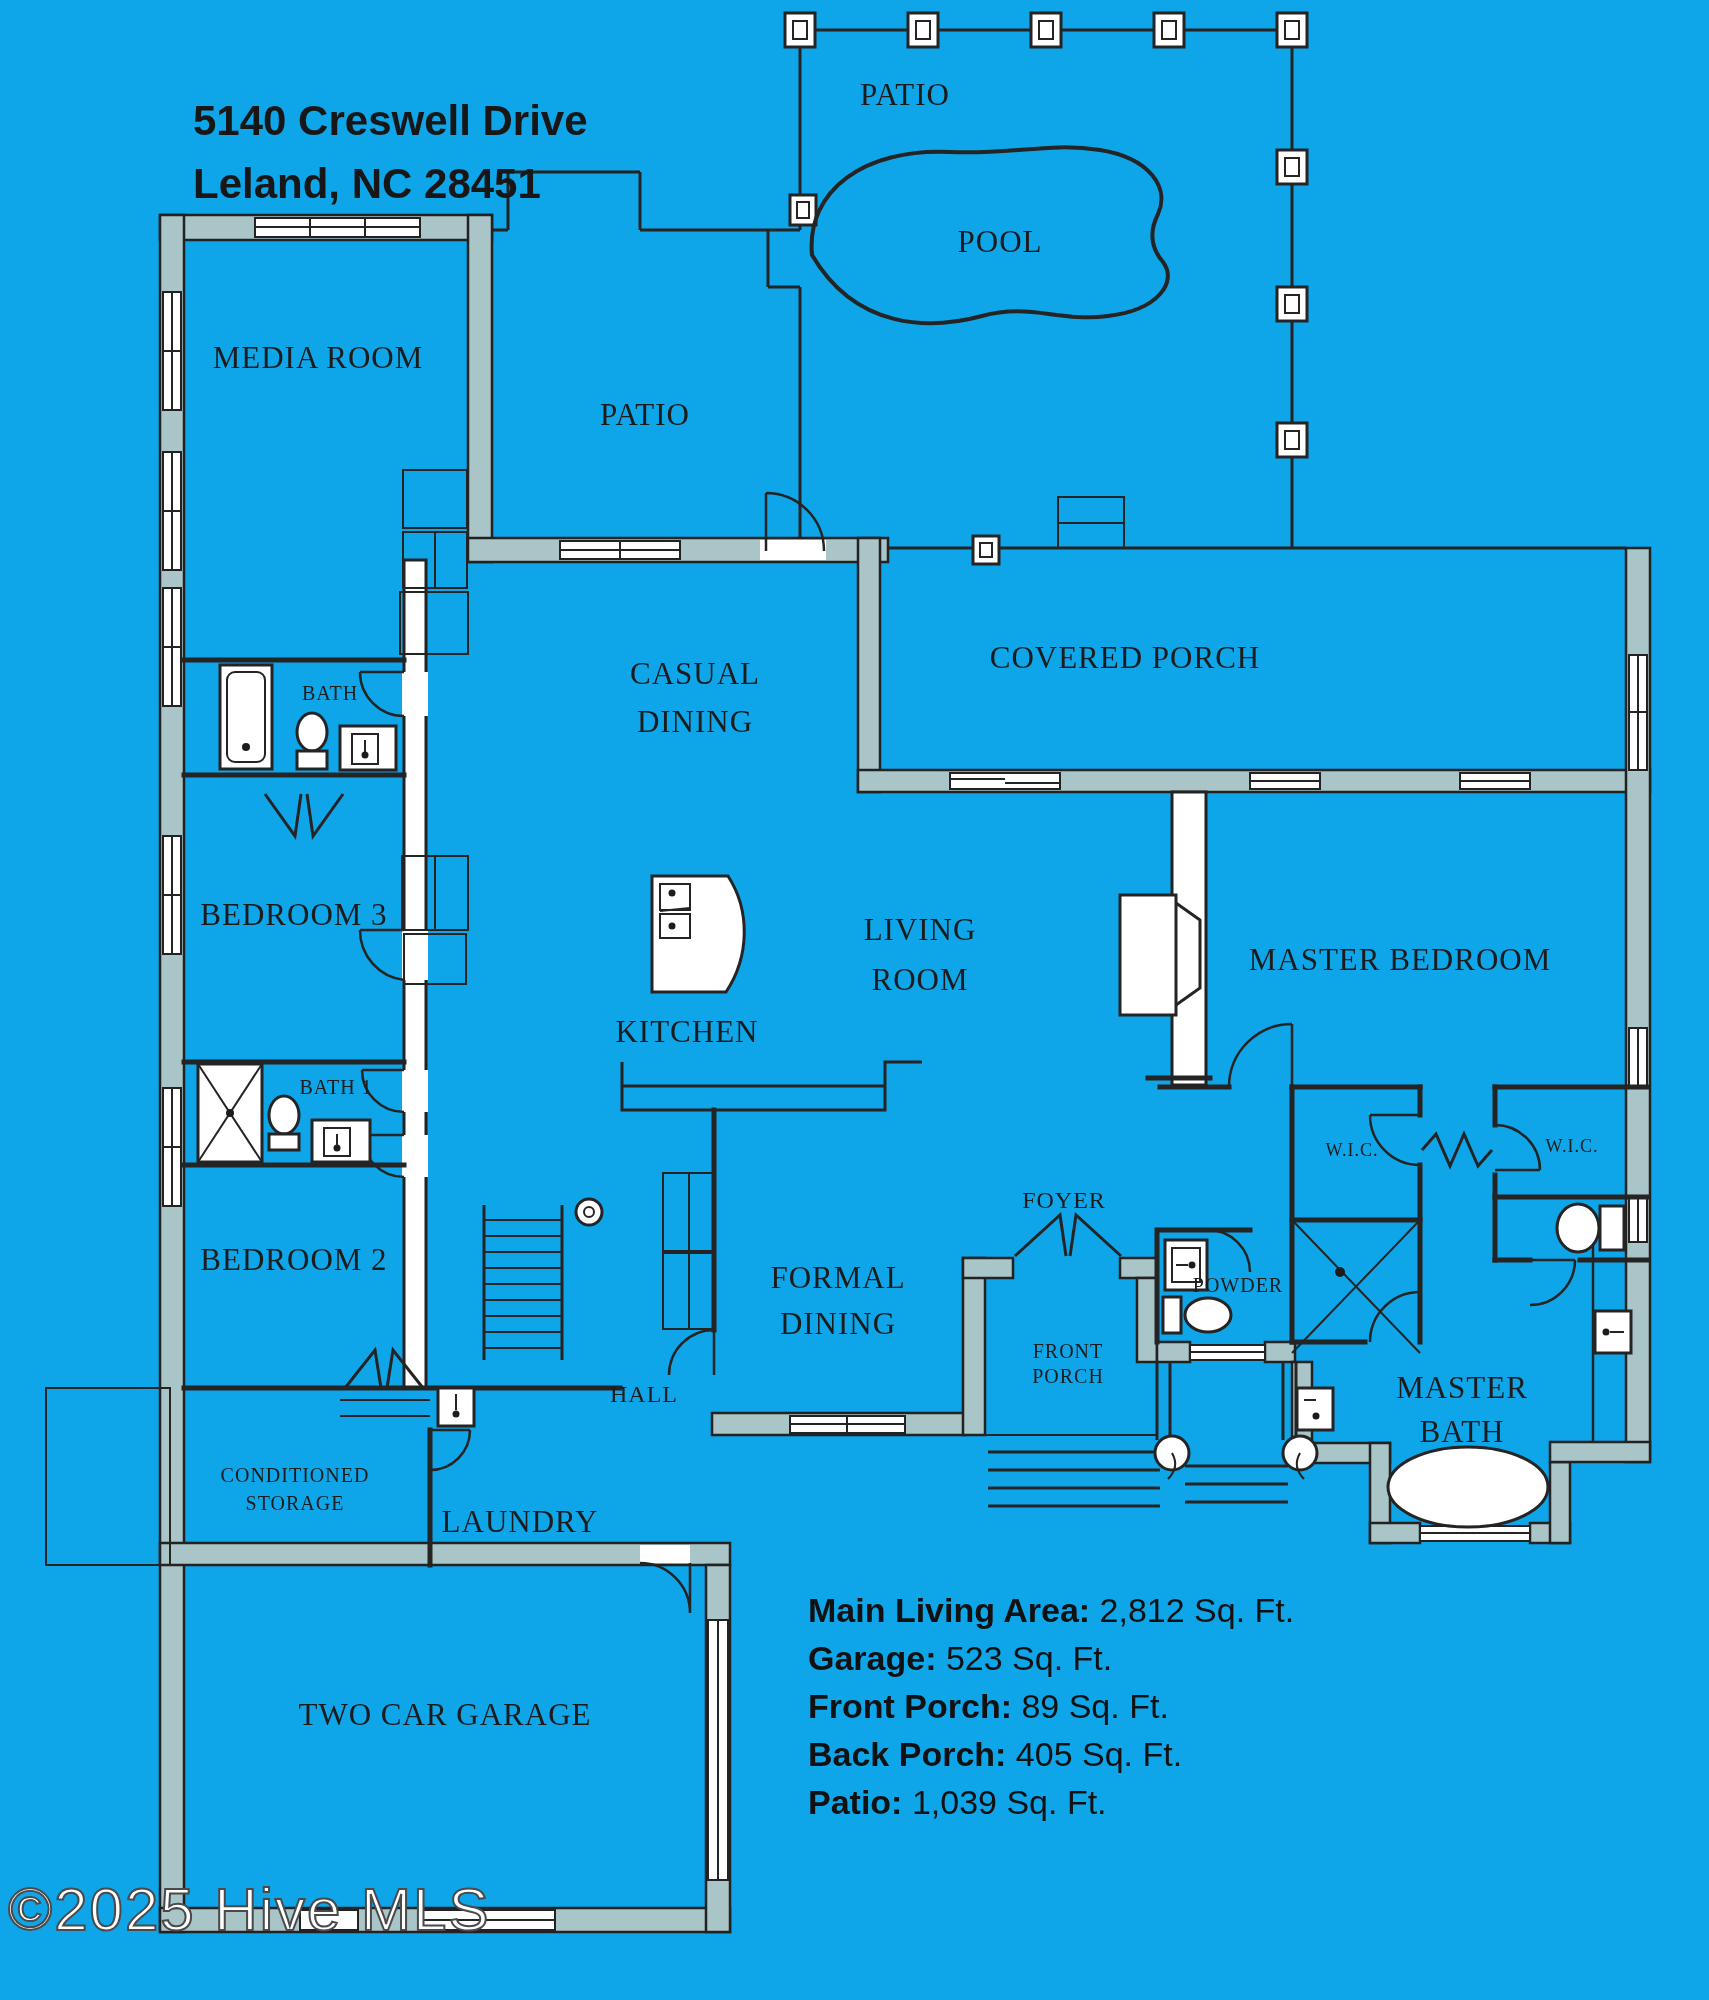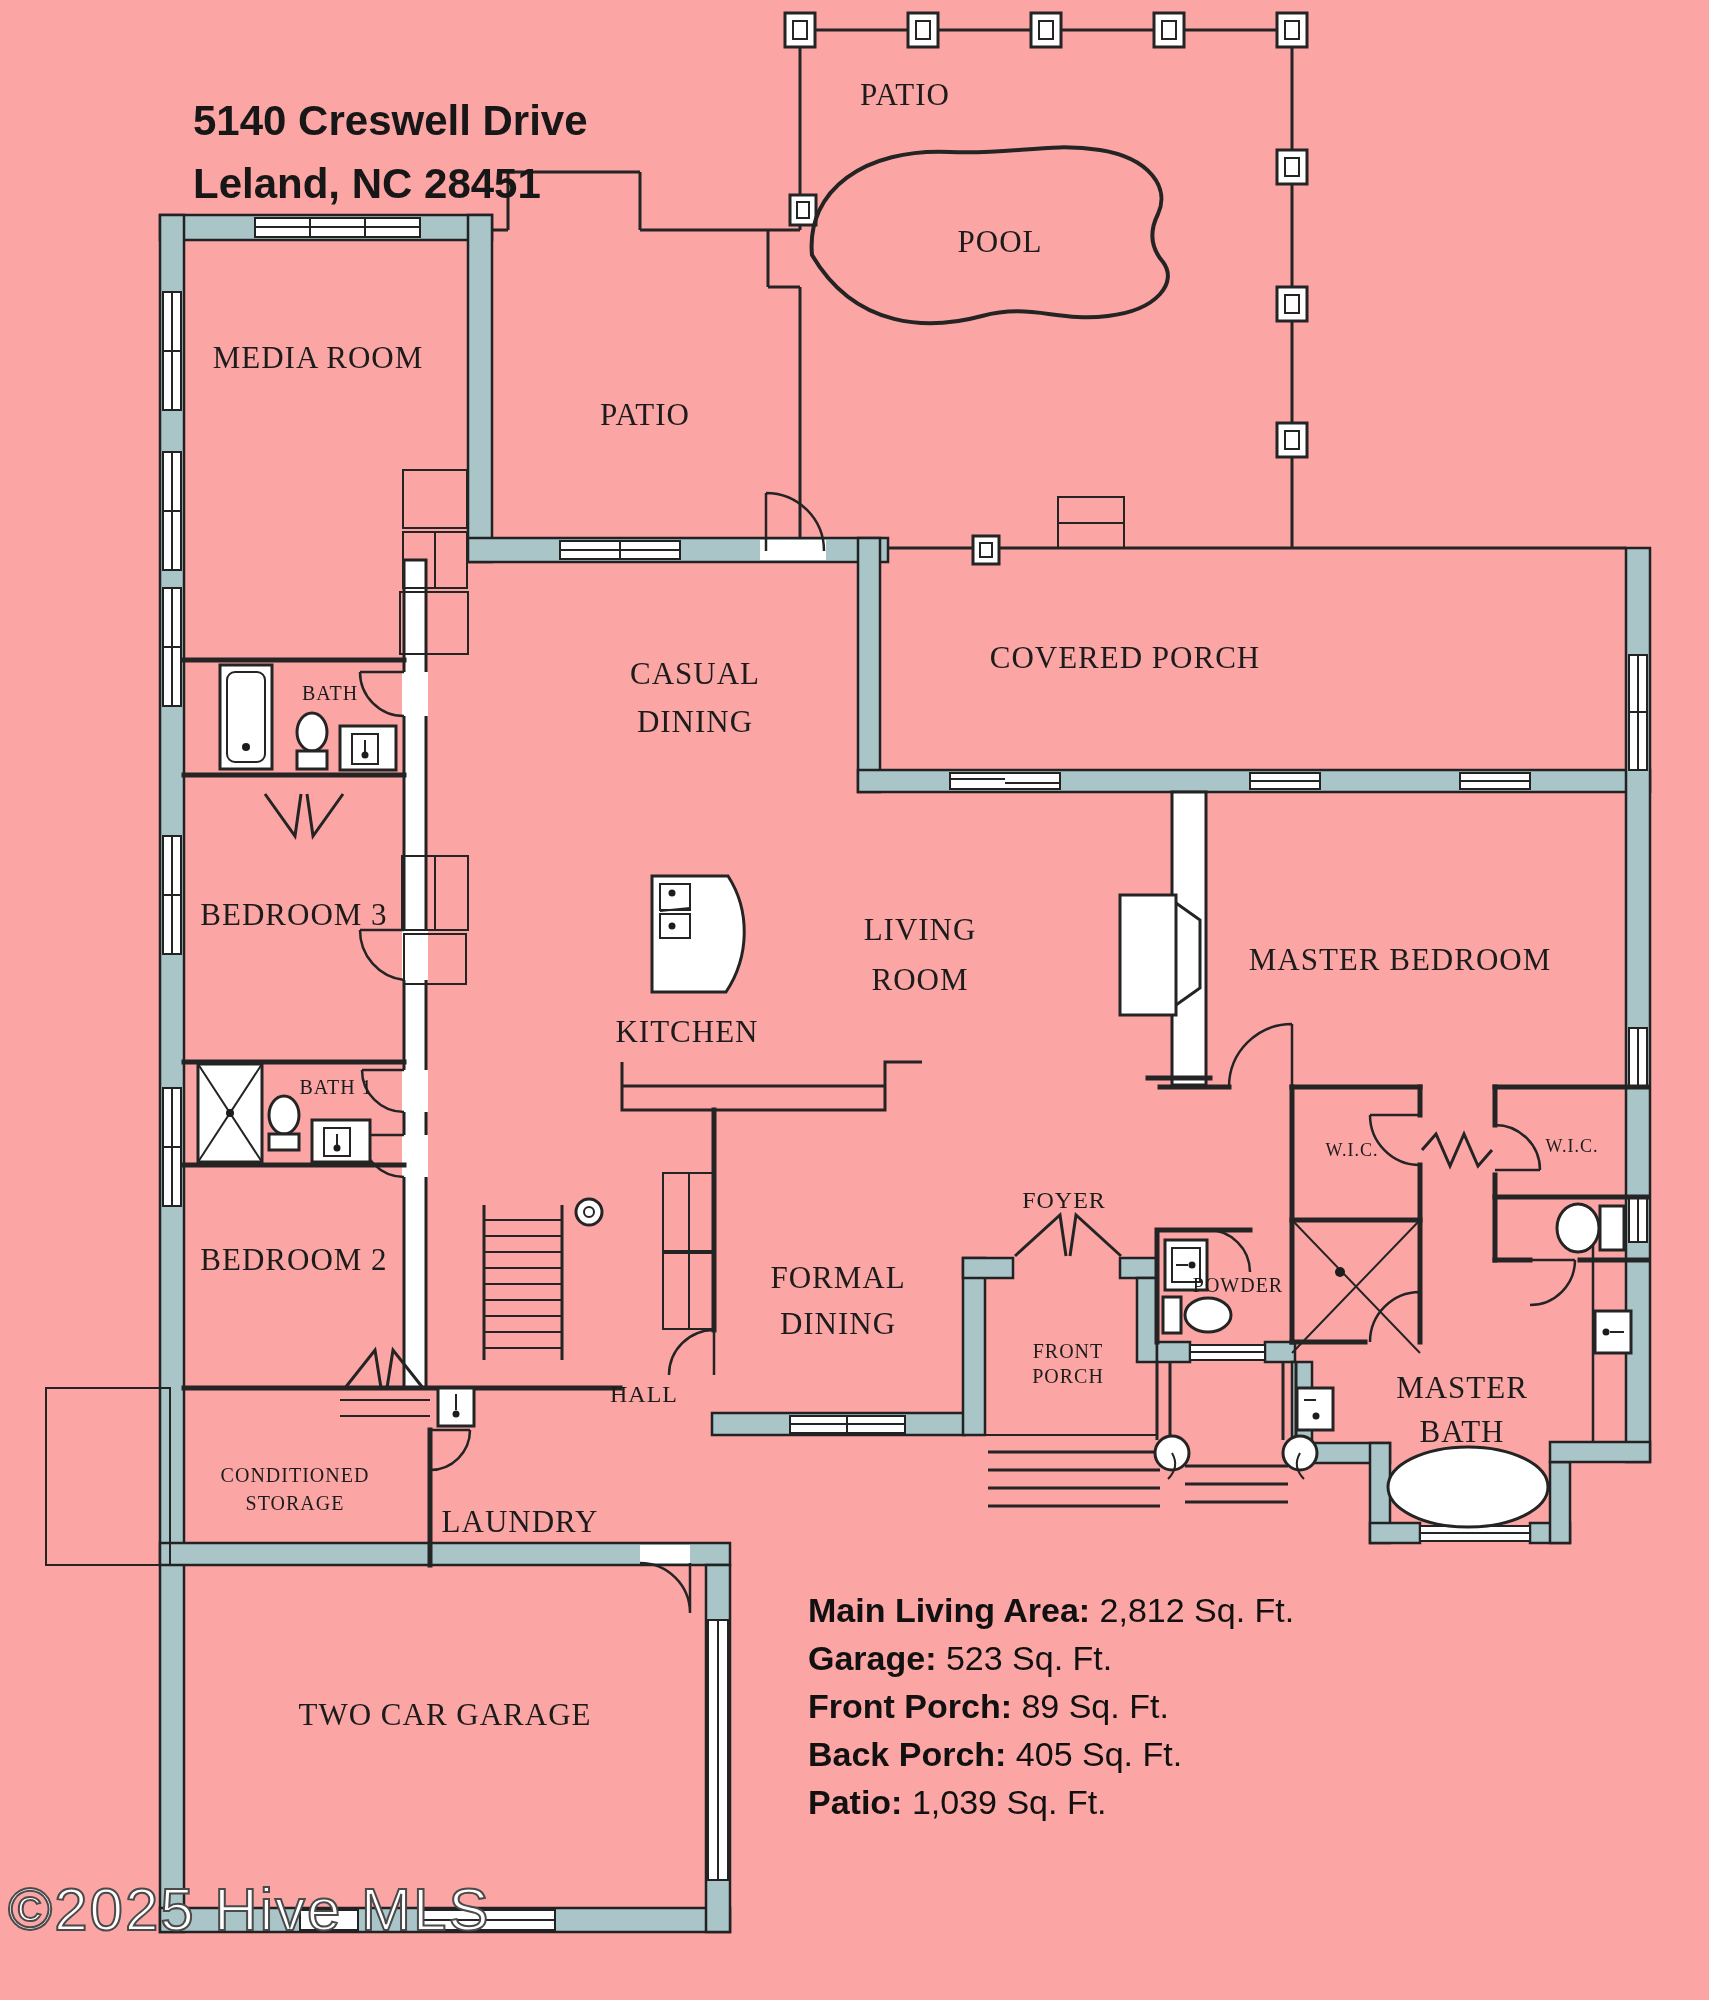--- a/index.html
+++ b/index.html
@@ -1,16 +1,16 @@
 <!DOCTYPE html>
 <html><head>
 <meta charset="utf-8">
 <style>
   html,body{margin:0;padding:0;background:#ffffff;}
-  .page{position:relative;width:1709px;height:2000px;background:#fca5a5;overflow:hidden;text-decoration:underline;}
+  .page{position:relative;width:1709px;height:2000px;background:#0ea5e9;overflow:hidden;text-decoration:underline;}
   svg{position:absolute;left:0;top:0;}
   .lbl{font-family:"Liberation Serif","DejaVu Serif",serif;fill:#1c1c1c;text-anchor:middle;letter-spacing:1px;}
   .lg{font-size:31px;}
   .md{font-size:24px;}
   .sm{font-size:20px;}
   .xs{font-size:18px;}
   .title{font-family:"Liberation Sans","DejaVu Sans",sans-serif;font-weight:bold;font-size:42px;fill:#171717;text-anchor:start;}
   .stat{font-family:"Liberation Sans","DejaVu Sans",sans-serif;font-size:34px;fill:#111;text-anchor:start;}
   .stat .b{font-weight:bold;}
   .wm{font-family:"Liberation Sans","DejaVu Sans",sans-serif;font-size:60px;fill:#ffffff;stroke:#4a4a4a;stroke-width:2px;letter-spacing:2px;text-anchor:start;}

